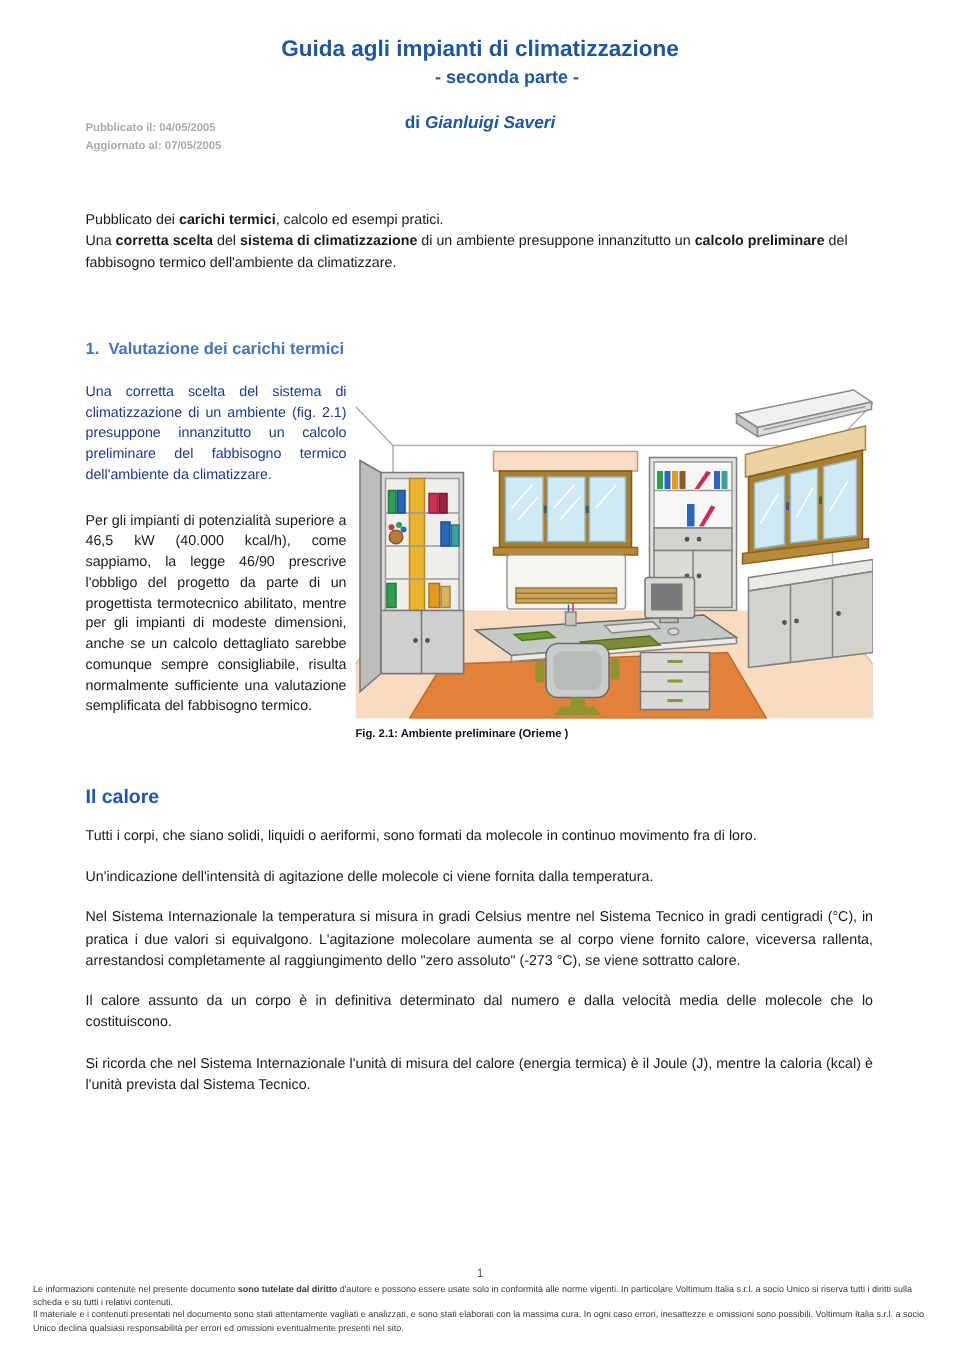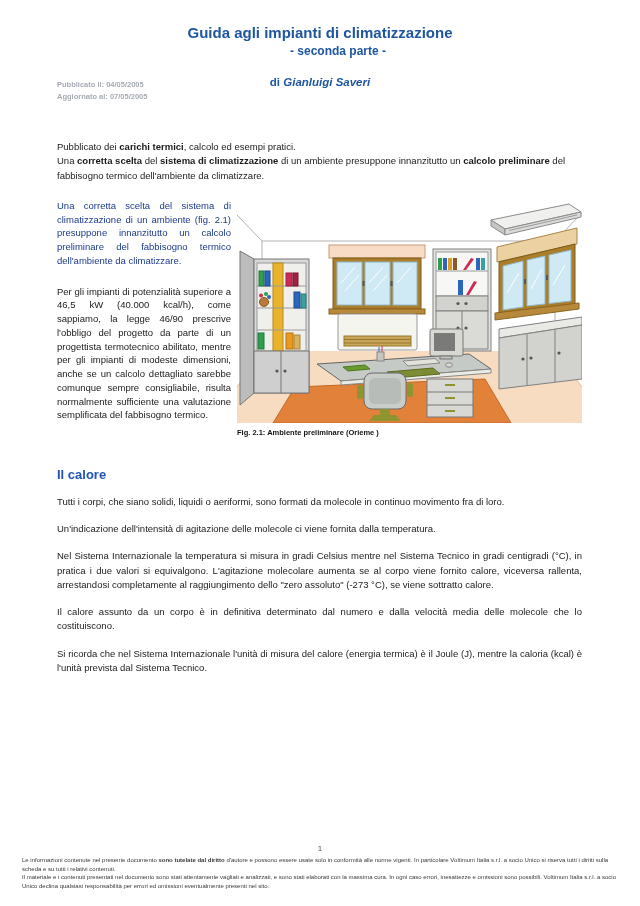--- a/index.html
+++ b/index.html
@@ -57,20 +57,21 @@
       <div>Aggiornato al: 07/05/2005</div>
     </div>
     <div class="byline"><span>di </span><i>Gianluigi Saveri</i></div>
   </div>
 
   <div class="intro">
     <div><span>Pubblicato dei </span><b>carichi termici</b><span>, calcolo ed esempi pratici.</span></div>
     <div><span>Una </span><b>corretta scelta</b><span> del </span><b>sistema di climatizzazione</b><span> di un ambiente presuppone innanzitutto un </span><b>calcolo preliminare</b><span> del fabbisogno termico dell'ambiente da climatizzare.</span></div>
   </div>
 
+  <div class="section-heading">1.&nbsp;&nbsp;Valutazione dei carichi termici</div>
 
   <div class="section-body">
     <div class="figure">
       <svg viewBox="0 0 345 222" width="345" height="222">
         <rect width="345" height="222" fill="#ffffff"></rect>
 
         <polygon points="25,150 318,150 345,186 345,222 0,222 0,186" fill="#f7dcc1"></polygon>
 
         <polyline points="0,14 25,40 318,40 345,12" fill="none" stroke="#b0b0b0" stroke-width="1"></polyline>
         <line x1="25" y1="40" x2="25" y2="150" stroke="#b0b0b0"></line>

